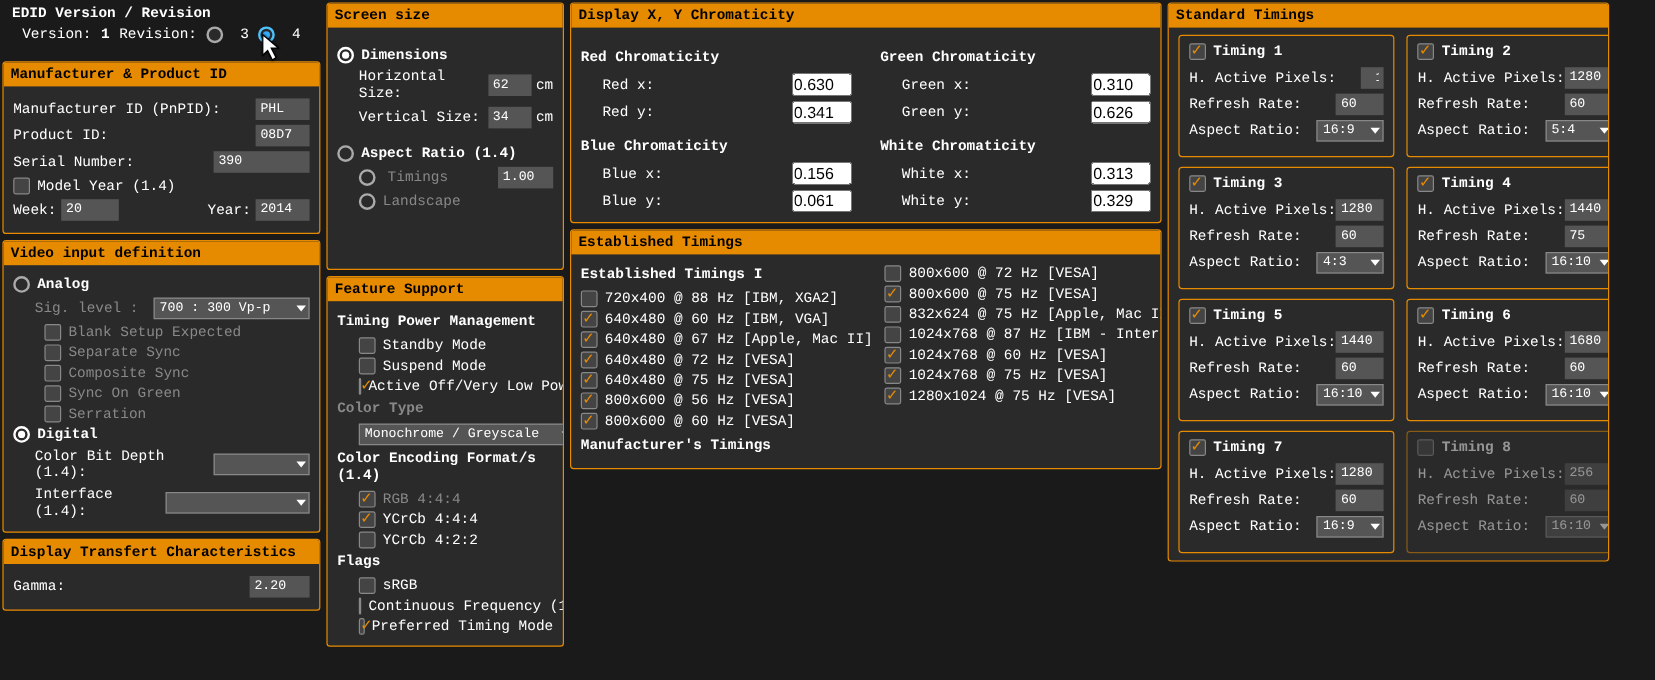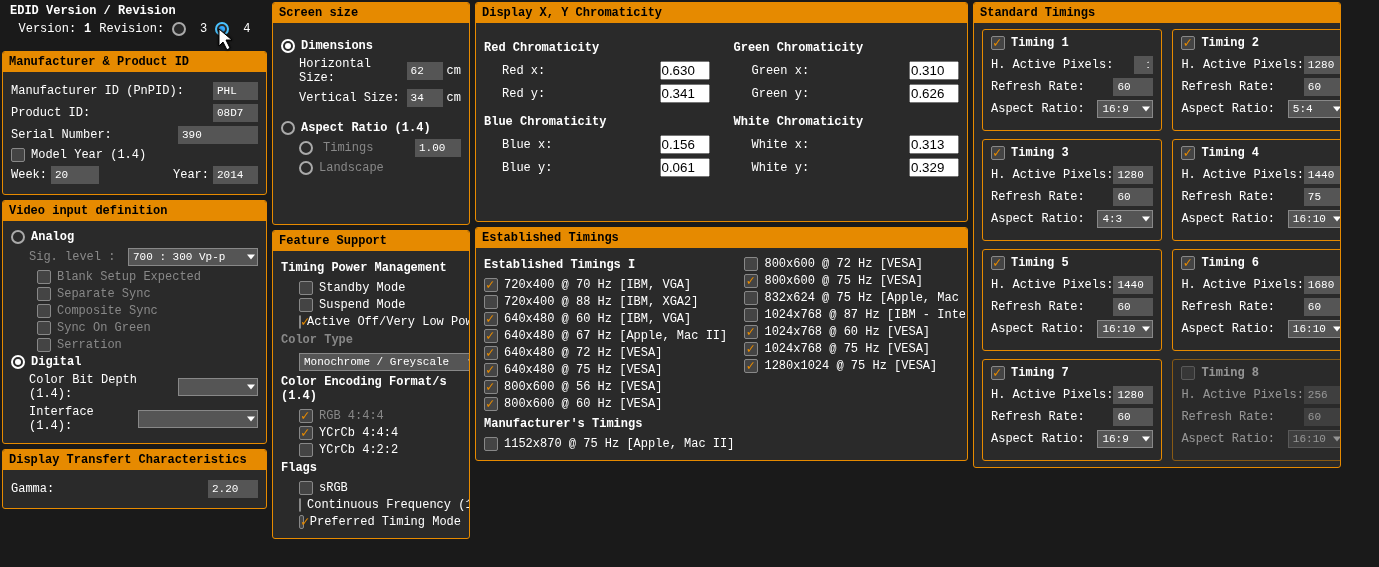--- a/index.html
+++ b/index.html
@@ -301,21 +301,21 @@
           </div>
         <div class="opt indent">
             <span class="check sel"></span>
             <span>Preferred Timing Mode</span>
           </div>
       </div>
     </div>
   </div>
 
   <div class="col3">
-    <div class="panel" style="height:220px;">
+    <div class="panel" style="height:184px;">
       <div class="panel-header">Display X, Y Chromaticity</div>
       <div class="panel-body chrom-grid" style="padding-top:14px;">
         <div>
           <div class="section-head">Red Chromaticity</div>
           <div class="row indent">
               <span>Red x:</span>
               <input style="margin-left: auto; width: 50px;" value="0.630">
             </div>
           <div class="row indent">
               <span>Red y:</span>
@@ -358,24 +358,20 @@
       </div>
     </div>
 
     <div class="panel">
       <div class="panel-header">Established Timings</div>
       <div class="panel-body twocol">
         <div>
           <div class="section-head">Established Timings I</div>
           <div id="est1-list">
               <div class="opt">
-                <span class="check sel"></span>
-                <span>720x400 @ 70 Hz [IBM, VGA]</span>
-              </div>
-              <div class="opt">
                 <span class="check"></span>
                 <span>720x400 @ 88 Hz [IBM, XGA2]</span>
               </div>
               <div class="opt">
                 <span class="check sel"></span>
                 <span>640x480 @ 60 Hz [IBM, VGA]</span>
               </div>
               <div class="opt">
                 <span class="check sel"></span>
                 <span>640x480 @ 67 Hz [Apple, Mac II]</span>
@@ -391,24 +387,20 @@
               <div class="opt">
                 <span class="check sel"></span>
                 <span>800x600 @ 56 Hz [VESA]</span>
               </div>
               <div class="opt">
                 <span class="check sel"></span>
                 <span>800x600 @ 60 Hz [VESA]</span>
               </div>
             </div>
           <div class="section-head" style="margin-top:6px;">Manufacturer's Timings</div>
-          <div class="opt">
-              <span class="check"></span>
-              <span>1152x870 @ 75 Hz [Apple, Mac II]</span>
-            </div>
         </div>
         <div>
           <div id="est2-list">
               <div class="opt">
                 <span class="check"></span>
                 <span>800x600 @ 72 Hz [VESA]</span>
               </div>
               <div class="opt">
                 <span class="check sel"></span>
                 <span>800x600 @ 75 Hz [VESA]</span>

